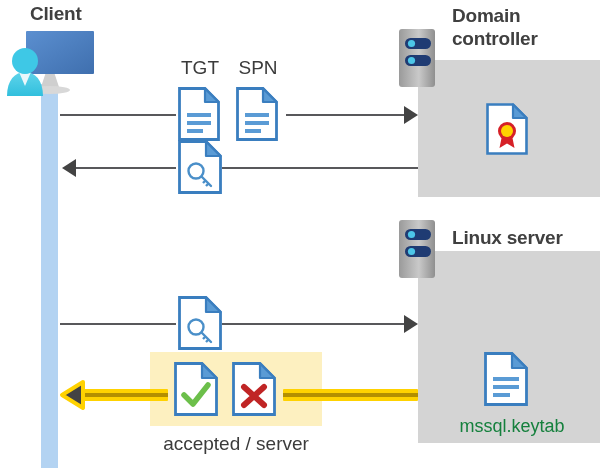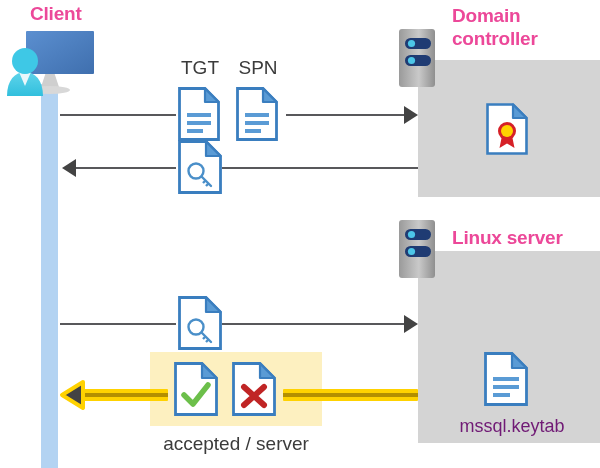--- a/index.html
+++ b/index.html
@@ -15,32 +15,32 @@
     width: 600px;
     height: 468px;
     background: #ffffff;
     overflow: hidden;
   }
   .abs { position: absolute; }
 
   
   .title-bold {
     font-weight: bold;
-    color: #ec4899;
+    color: #404040;
     font-size: 19px;
     line-height: 23px;
     letter-spacing: -0.2px;
   }
   .label-plain {
     color: #3b3b3b;
     font-size: 19px;
     line-height: 22px;
   }
   .label-small {
-    color: #701a75;
+    color: #15803d;
     font-size: 18px;
     line-height: 22px;
   }
 
   
   .gray-panel { background: #d4d4d4; }
 
   
   .lifeline { background: #b3d3f2; }
 

